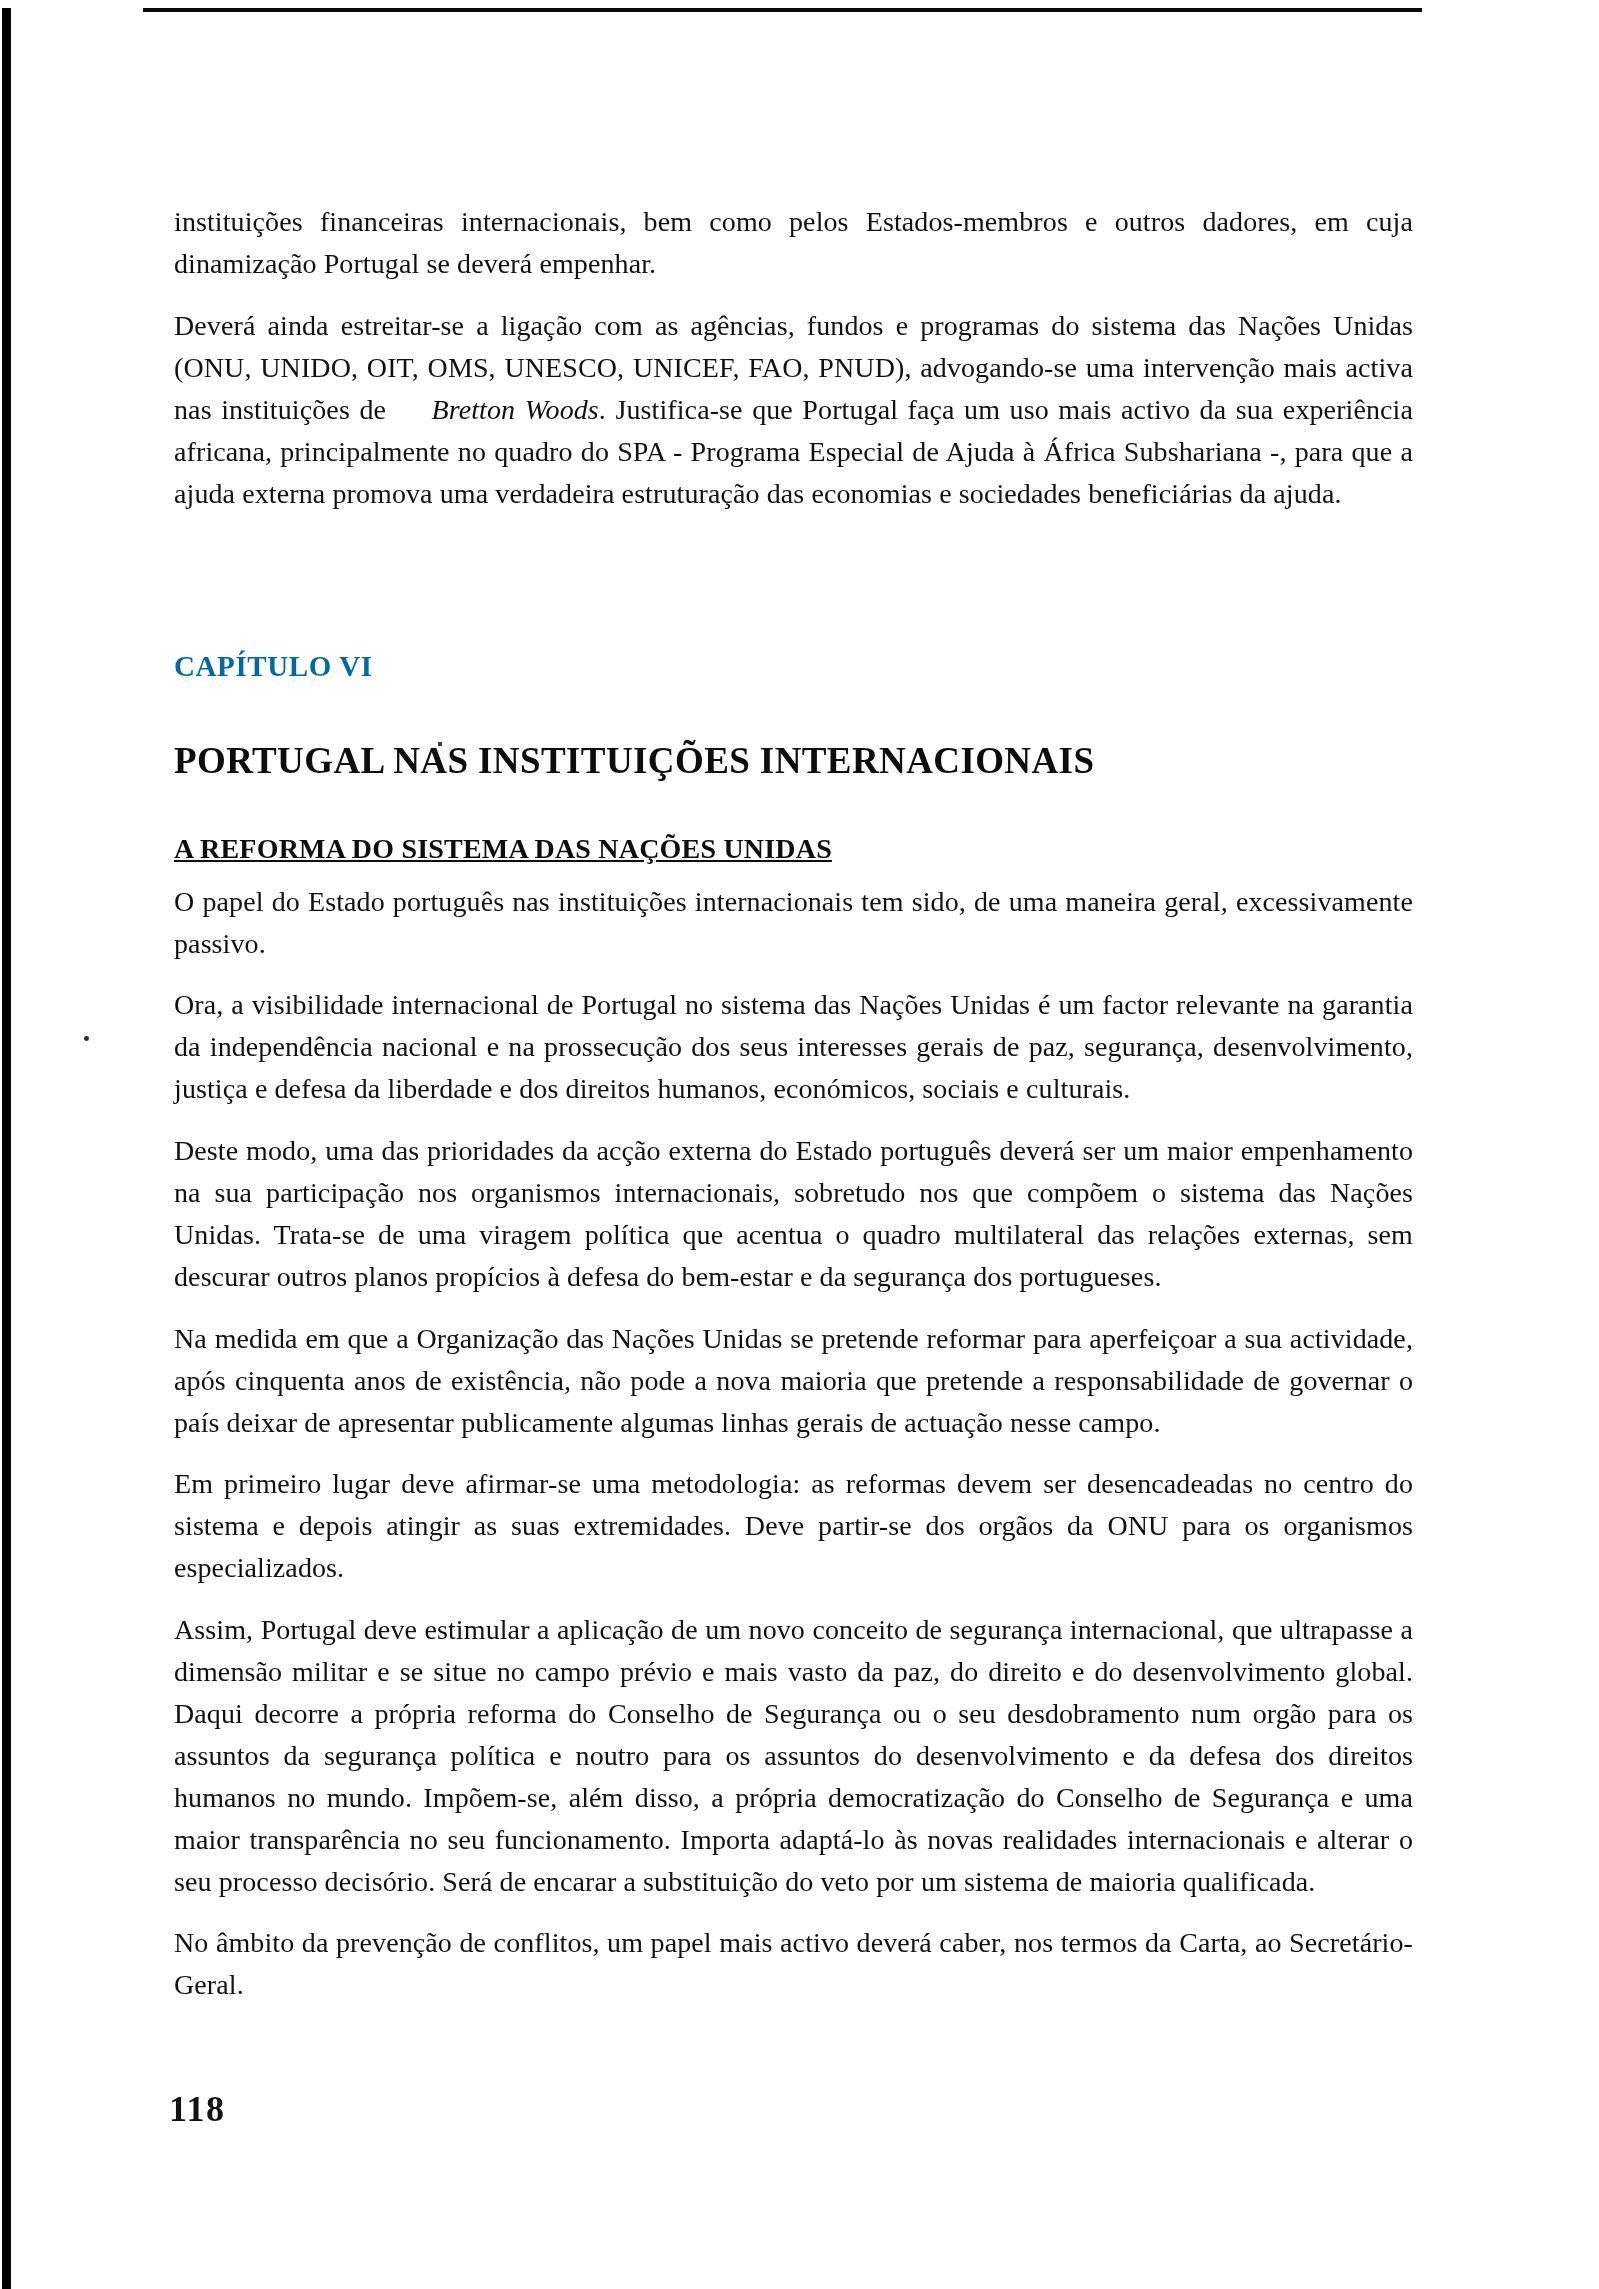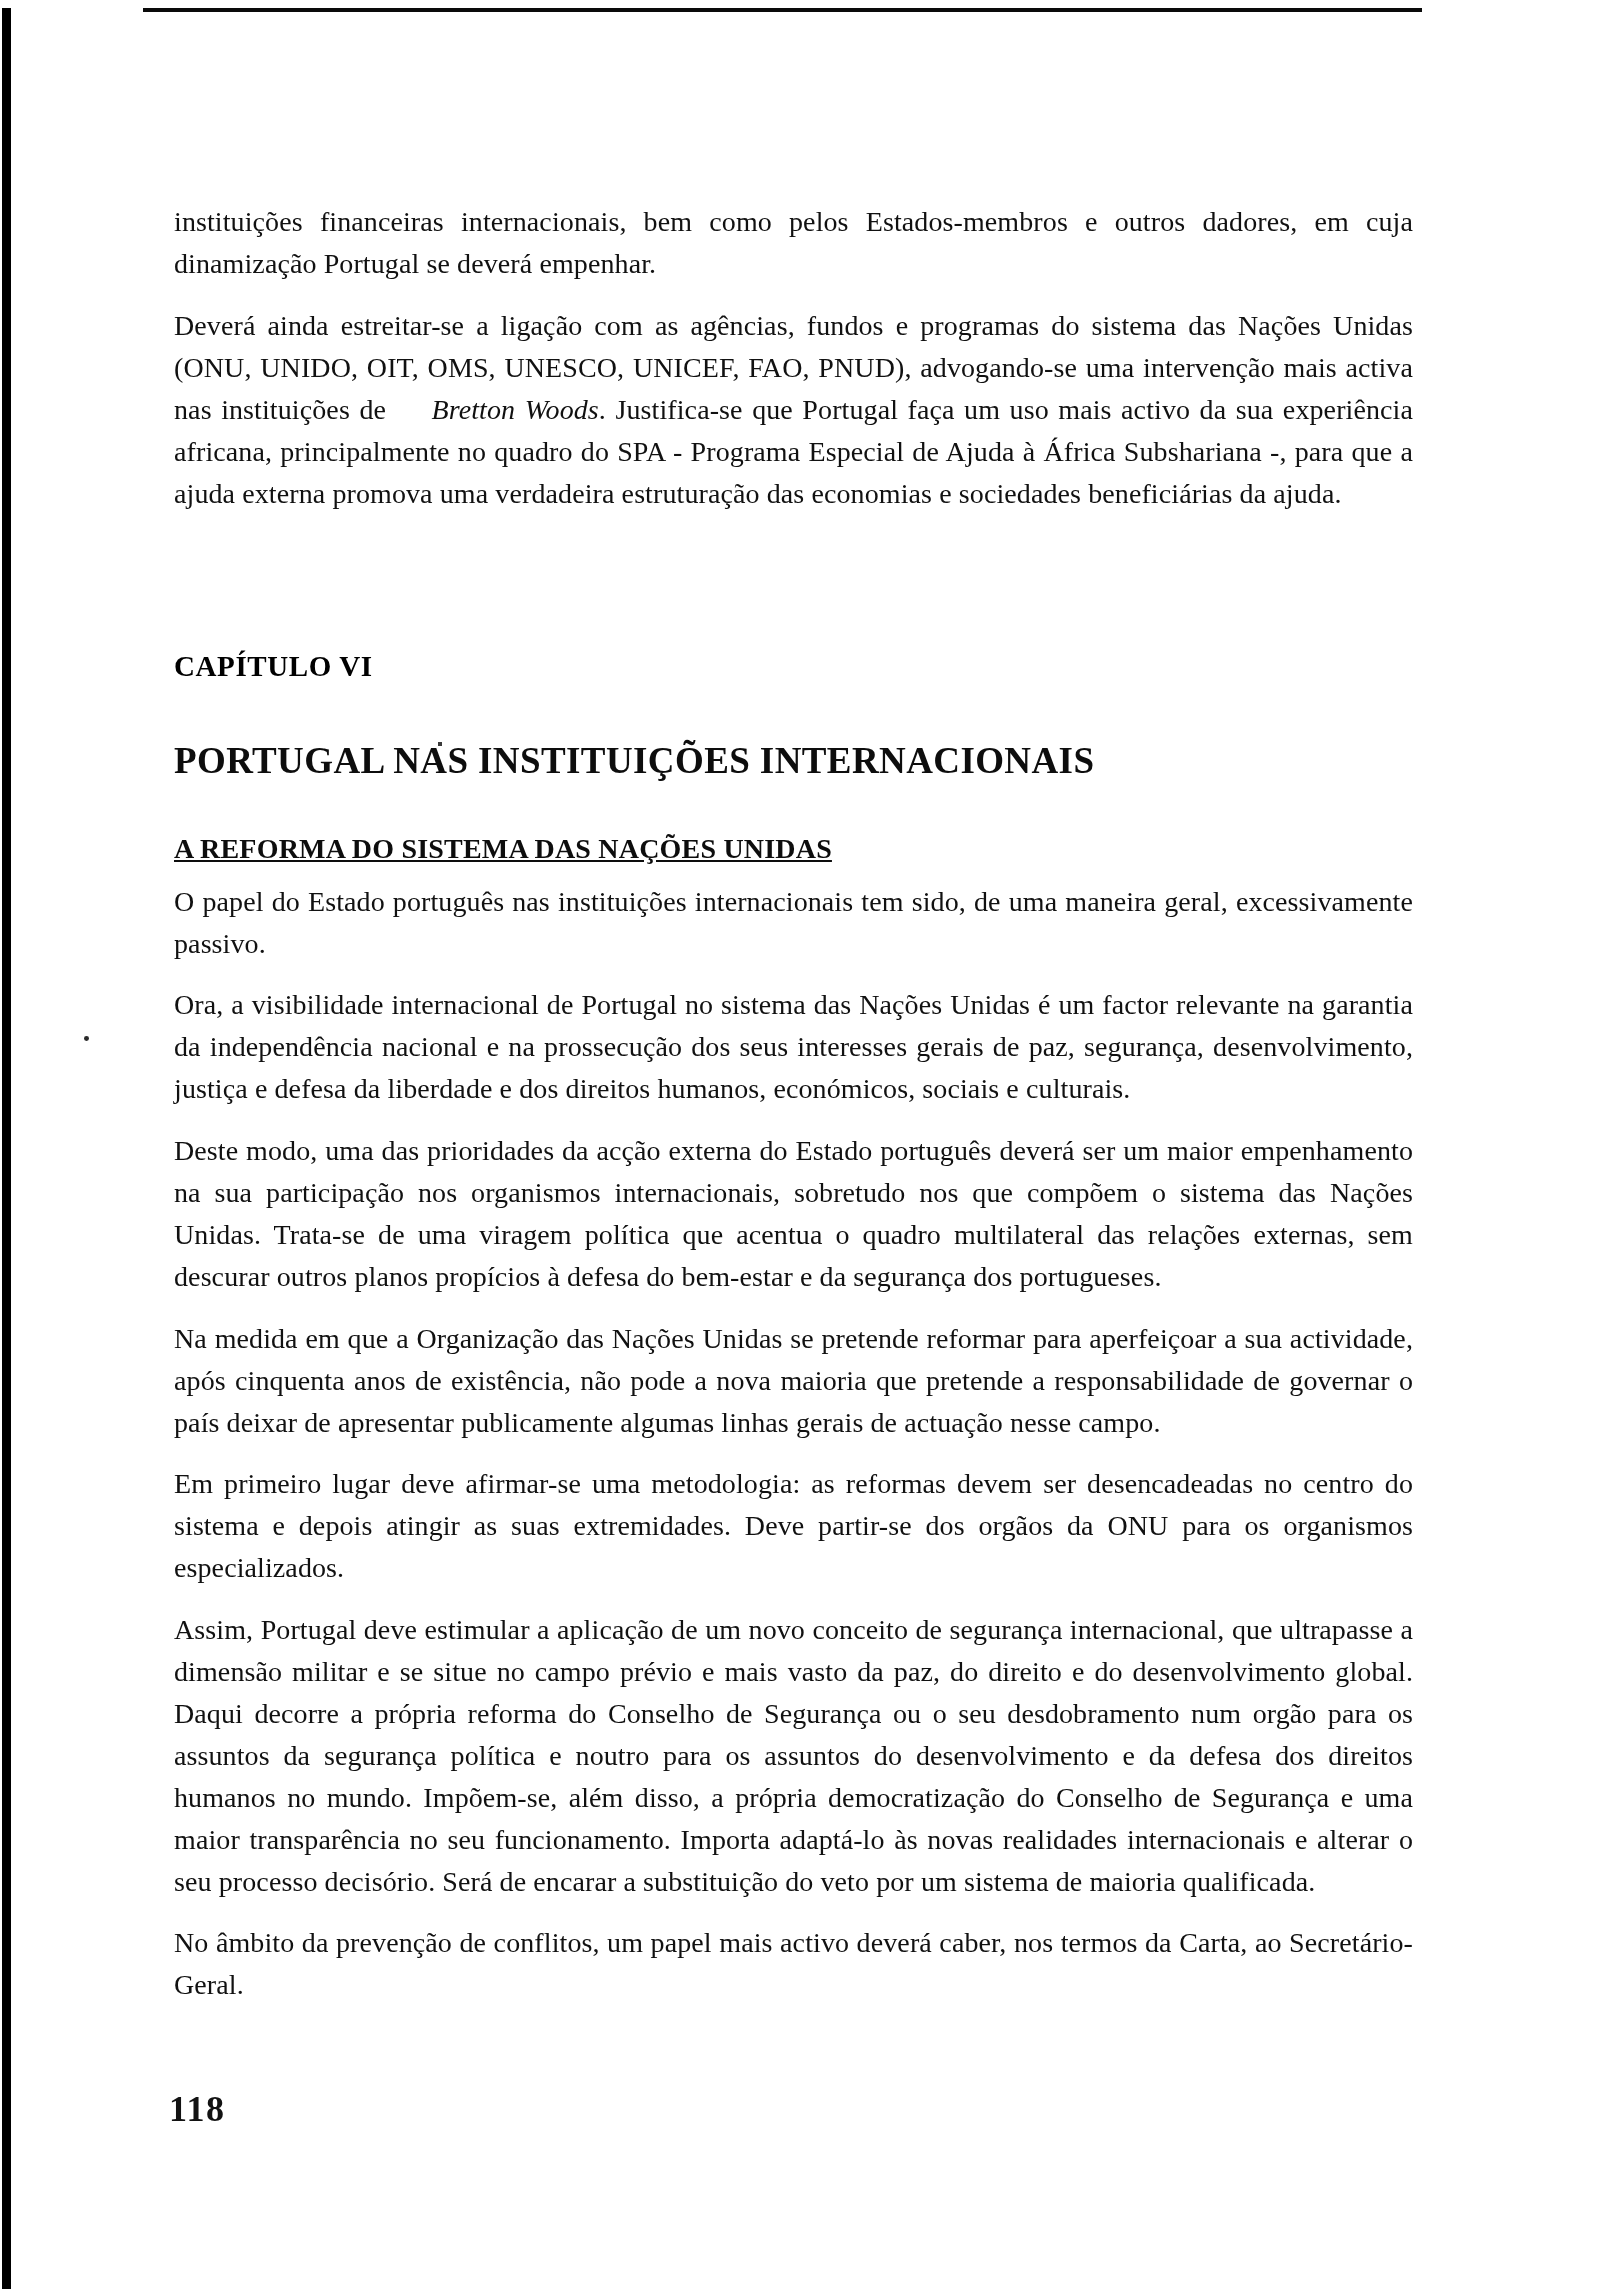--- a/index.html
+++ b/index.html
@@ -89,21 +89,21 @@
   .ital { font-style: italic; margin-left: 36px; }
 
   .gap-after-intro { height: 114px; }
 
   h1.chapter-label {
     margin: 0;
     font-size: 29px;
     line-height: 37px;
     font-weight: bold;
     letter-spacing: 0.6px;
-    color: #000000;
+    color: #0369a1;
   }
   .gap-chapter { height: 57px; }
 
   h2.chapter-title {
     margin: 0;
     font-size: 37px;
     line-height: 37px;
     font-weight: bold;
     letter-spacing: 0.4px;
     color: #0d0d0d;

